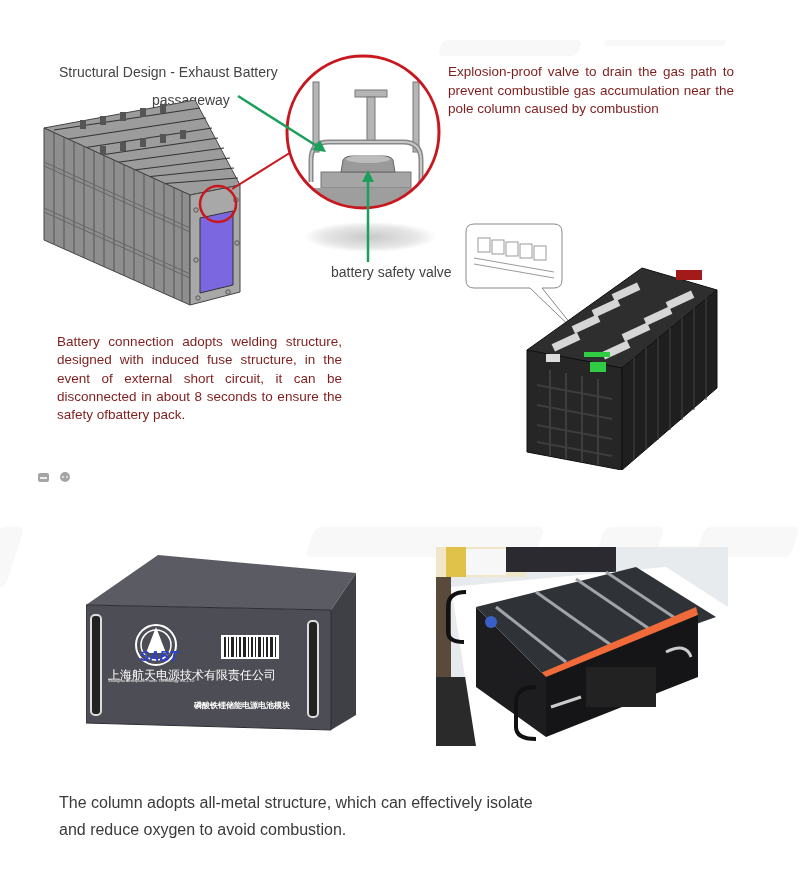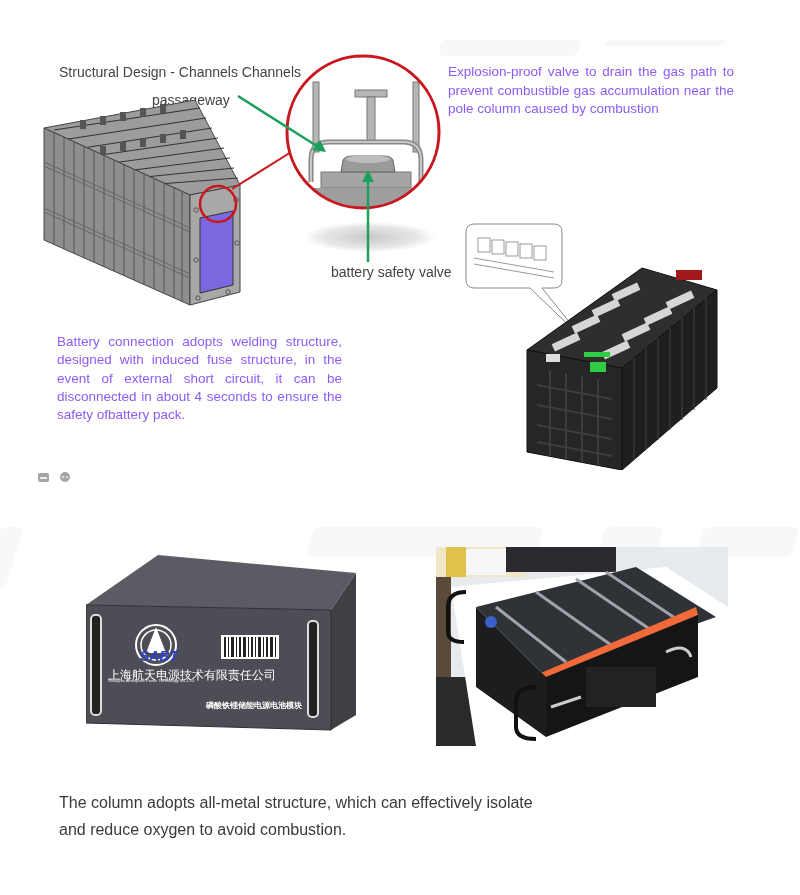--- a/index.html
+++ b/index.html
@@ -1,39 +1,39 @@
 <!DOCTYPE html>
 <html><head>
 <meta charset="utf-8">
 <style>
   * { box-sizing: border-box; margin: 0; padding: 0; }
   html, body { width: 800px; height: 895px; background: #ffffff; overflow: hidden; }
   body { position: relative; font-family: "Liberation Sans", "DejaVu Sans", sans-serif; color: #3d3d3d; }
   .abs { position: absolute; }
-  .caption { font-size: 13px; line-height: 18px; color: #8b5cf6; }
+  .caption { font-size: 13px; line-height: 18px; color: #7f1d1d; }
   .caption-sm { font-size: 13.5px; line-height: 18.5px; color: #3e3e3e; }
   .justify { text-align: justify; text-align-last: left; }
   .bottom-text { font-size: 16px; line-height: 27px; color: #3a3a3a; }
   .bg-streak { position: absolute; background: #f6f6f6; border-radius: 6px; transform: skewX(-18deg); opacity: .8; }
   .tiny-icon { position: absolute; width: 11px; height: 9px; background: #9a9a9a; border-radius: 2px; }
   .tiny-icon.round { border-radius: 50%; width: 10px; height: 10px; }
 </style>
 </head>
 <body>
 
 <div class="bg-streak" style="left:440px;top:40px;width:140px;height:16px;"></div>
 <div class="bg-streak" style="left:605px;top:40px;width:120px;height:6px;"></div>
 <div class="bg-streak" style="left:-10px;top:527px;width:25px;height:60px;"></div>
 <div class="bg-streak" style="left:310px;top:527px;width:230px;height:30px;"></div>
 <div class="bg-streak" style="left:600px;top:527px;width:60px;height:30px;"></div>
 <div class="bg-streak" style="left:700px;top:527px;width:95px;height:30px;"></div>
 
 <div>
 
-  <div class="abs caption-sm" style="left:59px;top:63px;font-size:14px;color:#444;">Structural Design - Channels Channels</div>
+  <div class="abs caption-sm" style="left:59px;top:63px;font-size:14px;color:#444;">Structural Design - Exhaust Battery</div>
 
   <div class="abs caption-sm" style="left:152px;top:91px;font-size:14px;color:#444;">passageway</div>
 
   <div class="abs caption justify" style="left:448px;top:63px;width:286px;font-size:13.5px;line-height:18.5px;">Explosion-proof valve to drain the gas path to prevent combustible gas accumulation near the pole column caused by combustion</div>
 
   <svg class="abs" style="left:40px;top:100px;" width="230" height="215" viewBox="0 0 230 215">
 
     <polygon points="4,28 155,0 200,85 150,95" fill="#9c9c9c" stroke="#444" stroke-width="1"></polygon>
 
     <g stroke="#333" stroke-width="1.2">
@@ -129,21 +129,21 @@
     <line x1="4" y1="4" x2="86" y2="56" stroke="#1aa05a" stroke-width="2.5"></line>
     <polygon points="92,60 78,58 86,48" fill="#1aa05a"></polygon>
   </svg>
   <svg class="abs" style="left:360px;top:168px;" width="16" height="96">
     <line x1="8" y1="94" x2="8" y2="12" stroke="#1aa05a" stroke-width="2.5"></line>
     <polygon points="8,2 2,14 14,14" fill="#1aa05a"></polygon>
   </svg>
 
   <div class="abs caption-sm" style="left:303px;top:263px;font-size:14px;color:#444;margin-left:28px;">battery safety valve</div>
 
-  <div class="abs caption justify" style="left:57px;top:333px;width:285px;font-size:13.5px;line-height:18.3px;hyphens:auto;">Battery connection adopts welding structure, designed with induced fuse structure, in the event of external short circuit, it can be disconnected in about 4 seconds to ensure the safety ofbattery pack.</div>
+  <div class="abs caption justify" style="left:57px;top:333px;width:285px;font-size:13.5px;line-height:18.3px;hyphens:auto;">Battery connection adopts welding structure, designed with induced fuse structure, in the event of external short circuit, it can be disconnected in about 8 seconds to ensure the safety ofbattery pack.</div>
 
   <svg class="abs" style="left:462px;top:220px;" width="270" height="250" viewBox="0 0 270 250">
 
     <path d="M12,4 L92,4 Q100,4 100,12 L100,60 Q100,68 92,68 L80,68 L120,118 L68,68 L12,68 Q4,68 4,60 L4,12 Q4,4 12,4 Z" fill="#fff" stroke="#888" stroke-width="1"></path>
     <g fill="none" stroke="#999" stroke-width="1">
       <rect x="16" y="18" width="12" height="14"></rect>
         <rect x="30" y="20" width="12" height="14"></rect>
         <rect x="44" y="22" width="12" height="14"></rect>
       <rect x="58" y="24" width="12" height="14"></rect>
         <rect x="72" y="26" width="12" height="14"></rect>
@@ -228,21 +228,21 @@
         <rect x="184" y="82" width="3" height="20"></rect>
           <rect x="189" y="82" width="1" height="20"></rect>
       </g>
       <circle cx="70" cy="90" r="20" fill="none" stroke="#fff" stroke-width="2"></circle>
       <circle cx="70" cy="90" r="15" fill="none" stroke="#fff" stroke-width="1.5"></circle>
       <polygon points="70,72 60,98 80,98" fill="#fff"></polygon>
     </svg>
     <div class="abs" style="left:54px;top:93px;font-size:14px;font-weight:bold;color:#2b3fd1;font-style:italic;">SABT</div>
     <div class="abs" style="left:22px;top:112px;font-size:12px;color:#fff;font-family:Liberation Sans, sans-serif;">上海航天电源技术有限责任公司</div>
     <div class="abs" style="left:22px;top:123px;font-size:4px;color:#eee;">Shanghai Aerospace Power Technology Co.,LTD</div>
-    <div class="abs" style="left:120px;top:145px;font-size:8px;font-weight:bold;color:#fff;font-family:'DejaVu Sans',sans-serif;">磷酸铁锂储能电源电池模块</div>
+    <div class="abs" style="left:108px;top:145px;font-size:8px;font-weight:bold;color:#fff;font-family:'DejaVu Sans',sans-serif;">磷酸铁锂储能电源电池模块</div>
   </div>
 
   <div class="abs" style="left:436px;top:547px;width:292px;height:199px;background:#d7dbe0;overflow:hidden;">
     <svg width="292" height="199" viewBox="0 0 292 199">
       <rect x="0" y="0" width="292" height="199" fill="#e8ebee"></rect>
       <rect x="0" y="0" width="90" height="30" fill="#f0e6c8"></rect>
       <rect x="10" y="0" width="20" height="30" fill="#e0c24a"></rect>
       <rect x="30" y="2" width="40" height="26" fill="#f7f7f7"></rect>
       <rect x="70" y="0" width="110" height="25" fill="#2a2a30"></rect>
       <rect x="0" y="30" width="15" height="169" fill="#5a4a3a"></rect>

